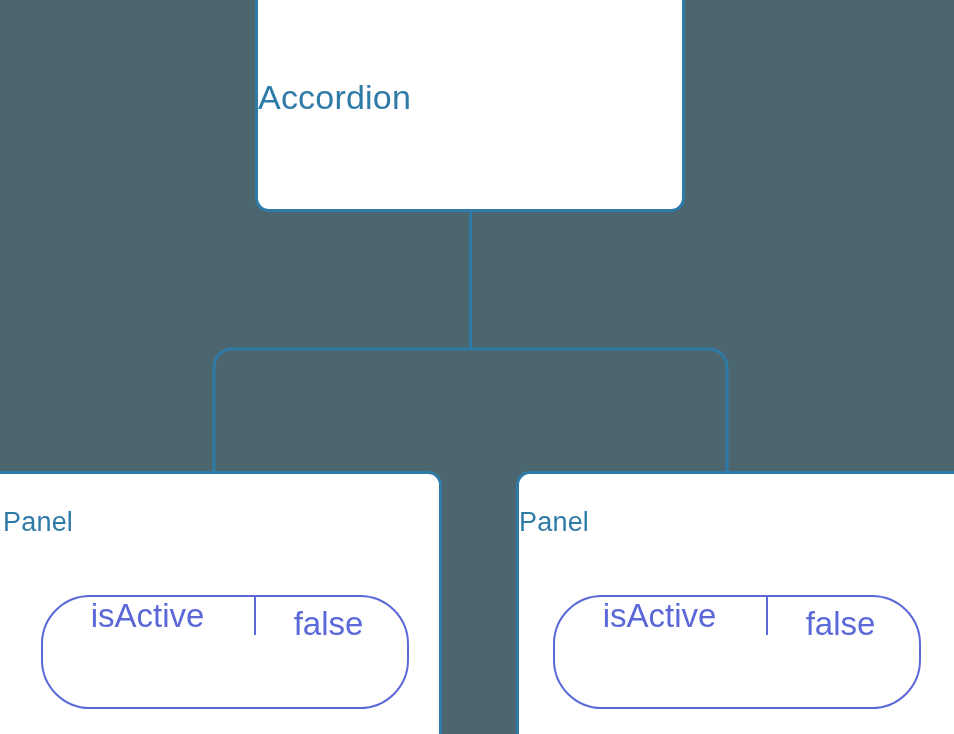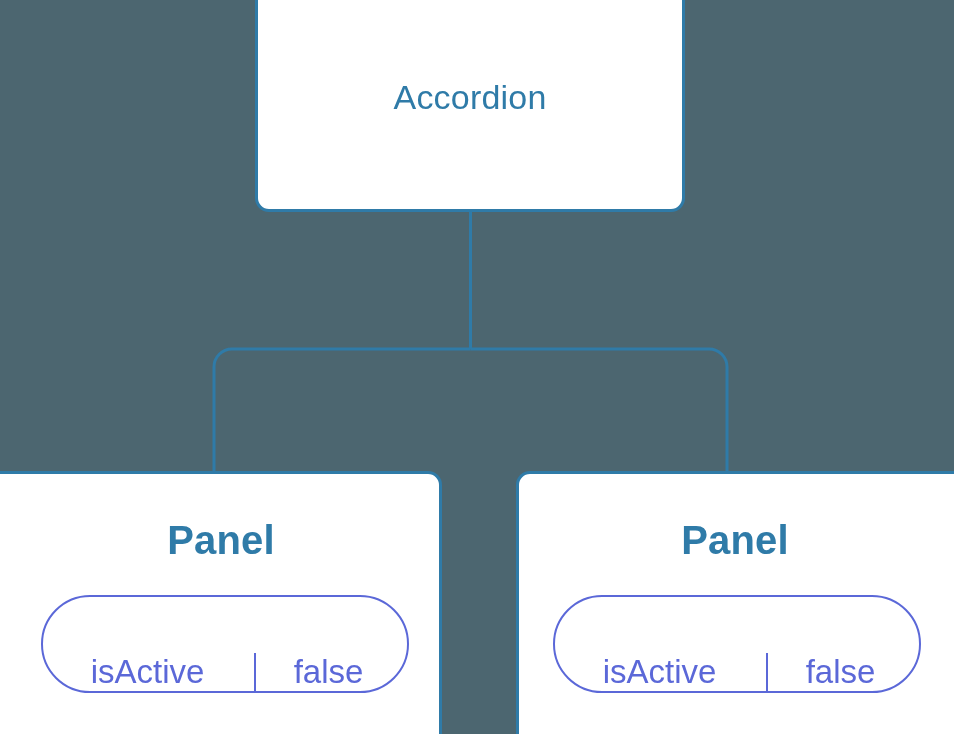--- a/index.html
+++ b/index.html
@@ -37,21 +37,21 @@
     background: #ffffff;
     border: 3px solid #2f7ba8;
     border-radius: 14px;
     box-sizing: border-box;
     z-index: 2;
   }
   .node-title {
     color: #2f7ba8;
     font-size: 34px;
     font-weight: 400;
-    text-align: center;
+    text-align: left;
     letter-spacing: 0.2px;
     line-height: 1.1;
     white-space: nowrap;
   }
 
   
   #node-accordion {
     left: 255px;
     top: -14px;
     width: 430px;
@@ -73,37 +73,36 @@
   #node-panel-0 {
     left: -14px;
     width: 456px;
   }
   #node-panel-1 {
     left: 516px;
     width: 452px;
   }
   .panel-card .node-title {
     position: absolute;
-    top: 44px;
-    font-size: 40px;
-    font-weight: bold;
+    top: 34px;
+    font-size: 27px;
   }
   #node-panel-0 .node-title { left: 14px; right: 0; }
   #node-panel-1 .node-title { left: 0;    right: 14px; }
 
   
   .state-pill {
     position: absolute;
     top: 121px;
-    height: 98px;
+    height: 114px;
     border: 2px solid #5b68d8;
     border-radius: 49px;
     box-sizing: border-box;
     display: flex;
-    align-items: flex-end;
+    align-items: flex-start;
     background: #ffffff;
   }
   #node-panel-0 .state-pill { left: 52px; width: 368px; }
   #node-panel-1 .state-pill { left: 34px; width: 368px; }
 
   .pill-key,
   .pill-val {
     display: flex;
     align-items: center;
     justify-content: center;

